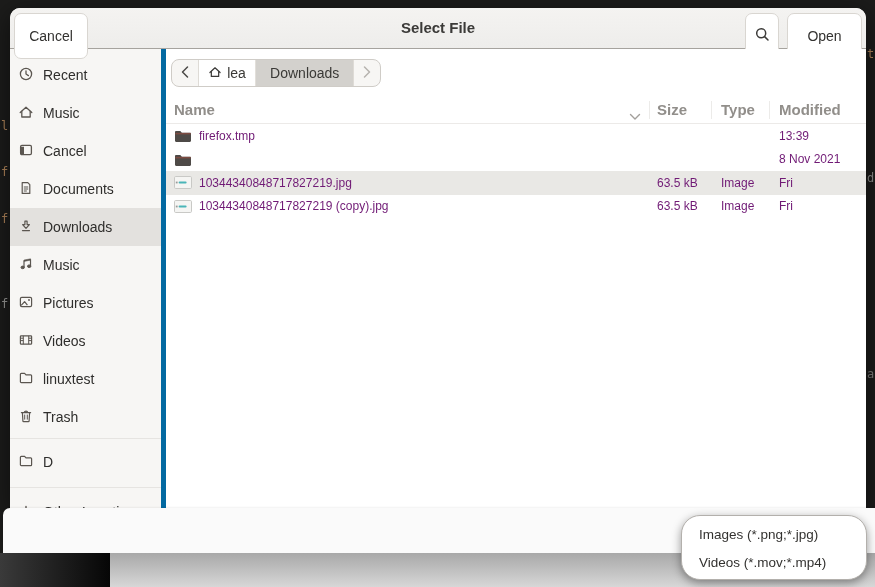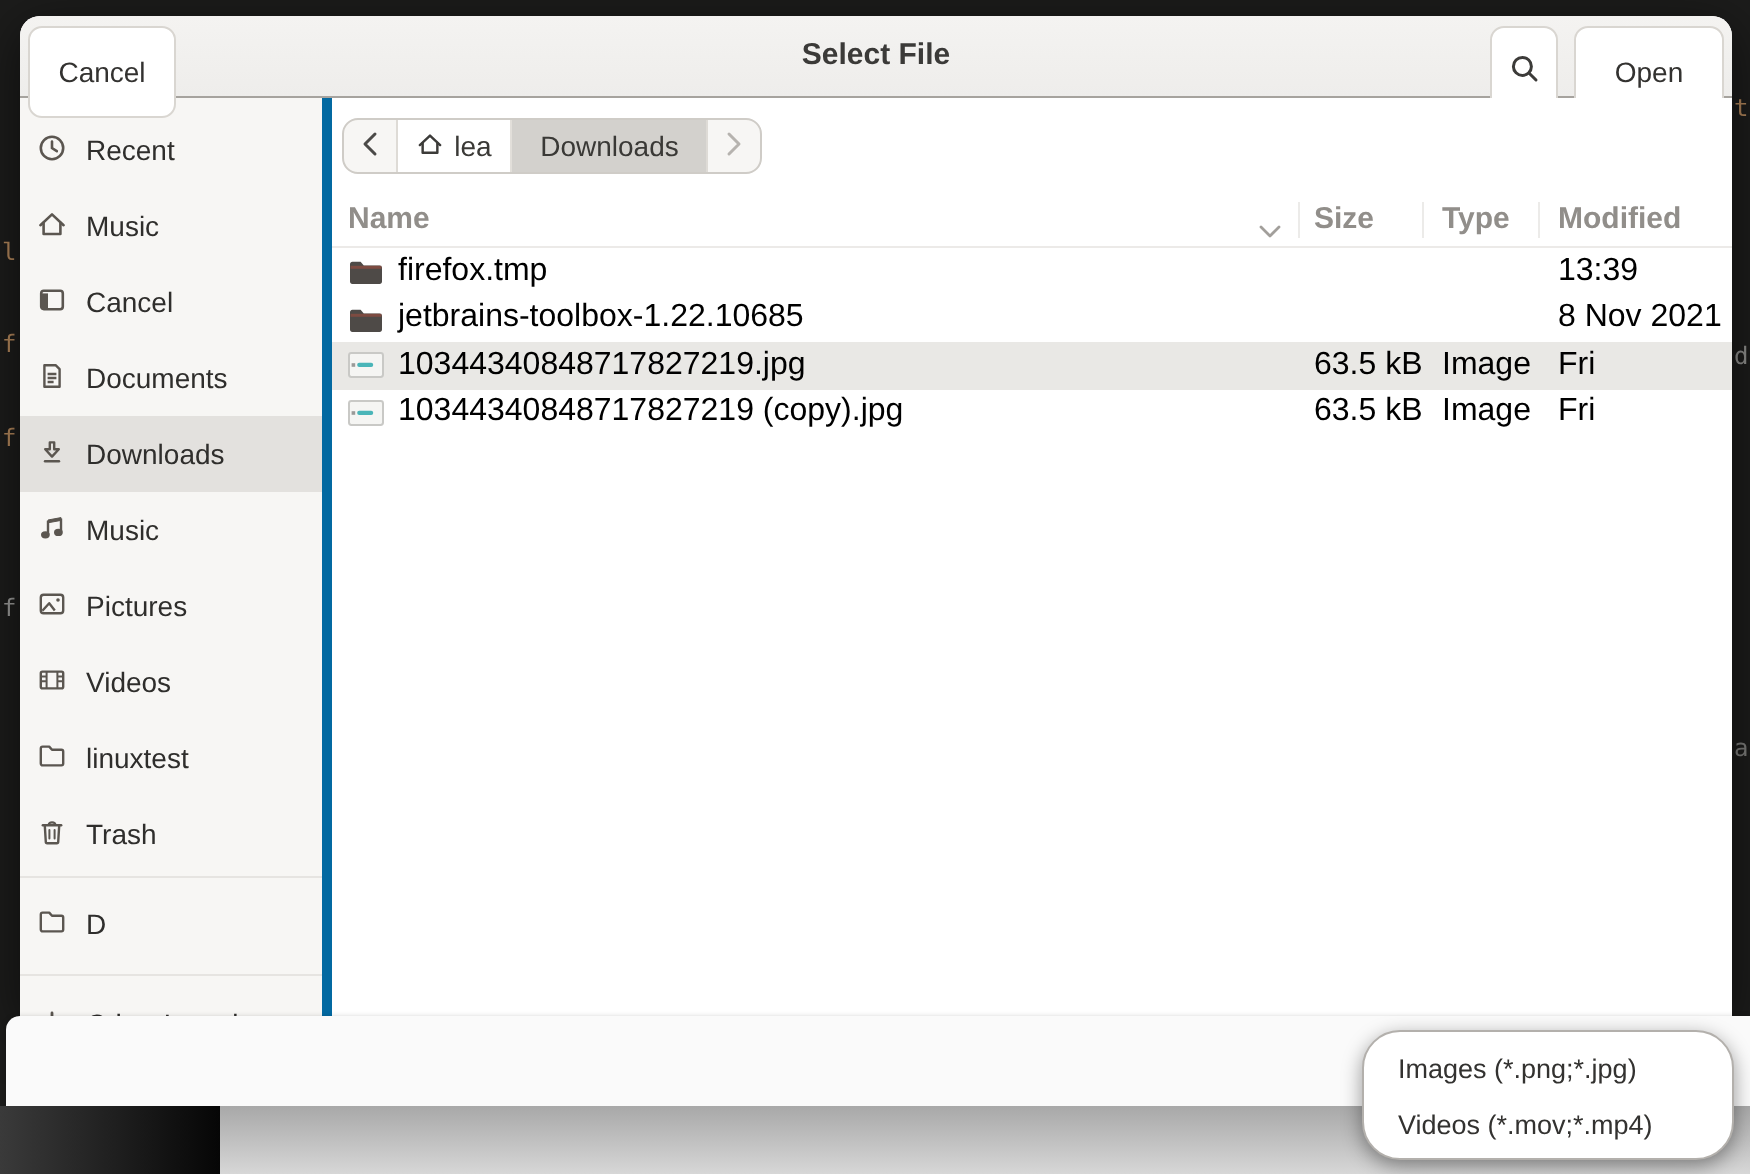--- a/index.html
+++ b/index.html
@@ -52,21 +52,21 @@
   .hdr-cell{position:absolute;top:3px;}
   .hdr-name{left:8px;}
   .hdr-size{left:491px;}
   .hdr-type{left:555px;}
   .hdr-mod{left:613px;}
   .hdr-sep{position:absolute;top:3px;width:1px;height:18px;background:#ecebe9;}
   .sort-chevron{position:absolute;left:463px;top:9px;}
   
   .rows{position:absolute;left:0;top:75px;right:0;}
   .frow{height:23.5px;display:flex;align-items:center;position:relative;
-        font-size:16px;color:#000000;}
+        font-size:12px;color:#701a75;}
   .frow.selected{background:#e9e8e5;}
   .frow .ficon{position:absolute;left:8px;top:5px;}
   .c-name{position:absolute;left:33px;white-space:nowrap;}
   .c-size{position:absolute;left:491px;}
   .c-type{position:absolute;left:555px;}
   .c-mod{position:absolute;left:613px;white-space:nowrap;}
   
   .bottom-strip{position:absolute;left:3px;top:508px;right:0;height:45px;background:#fafafa;
                 border-top-left-radius:7px;box-shadow:0 1px 3px rgba(0,0,0,.3);}
   .bottom-left-dark{position:absolute;left:0;top:553px;width:110px;height:34px;
@@ -266,21 +266,20 @@
     <span class="c-name">firefox.tmp</span>
     <span class="c-size"></span>
     <span class="c-type"></span>
     <span class="c-mod">13:39</span>
   </div>
           <div class="frow">
     <span class="ficon"><svg width="18" height="14" viewBox="0 0 18 14">
                 <path d="M1 3.1 C1 2.4 1.5 1.9 2.2 1.9 h4.1 l1.6 1.8 h7.9 c.7 0 1.2 .5 1.2 1.2 v6.9 c0 .7-.5 1.2-1.2 1.2 H2.2 C1.5 13 1 12.5 1 11.8 Z" fill="#4e4a47"></path>
                 <rect x="1.3" y="3.9" width="15.4" height="1.5" fill="#7d4b41"></rect>
               </svg></span>
-    <span class="c-name">jetbrains-toolbox-1.22.10685</span>
     <span class="c-size"></span>
     <span class="c-type"></span>
     <span class="c-mod">8 Nov 2021</span>
   </div>
           <div class="frow selected">
     <span class="ficon"><svg width="18" height="13" viewBox="0 0 18 13">
                 <rect x="0.5" y="0.5" width="17" height="12" rx="1.2" fill="#f5f5f3" stroke="#c9c9c6"></rect>
                 <rect x="1.8" y="5.6" width="1.8" height="1.8" fill="#9a9a98"></rect>
                 <rect x="4.6" y="5.4" width="8" height="2.1" rx="1" fill="#4ab5b8"></rect>
               </svg></span>

